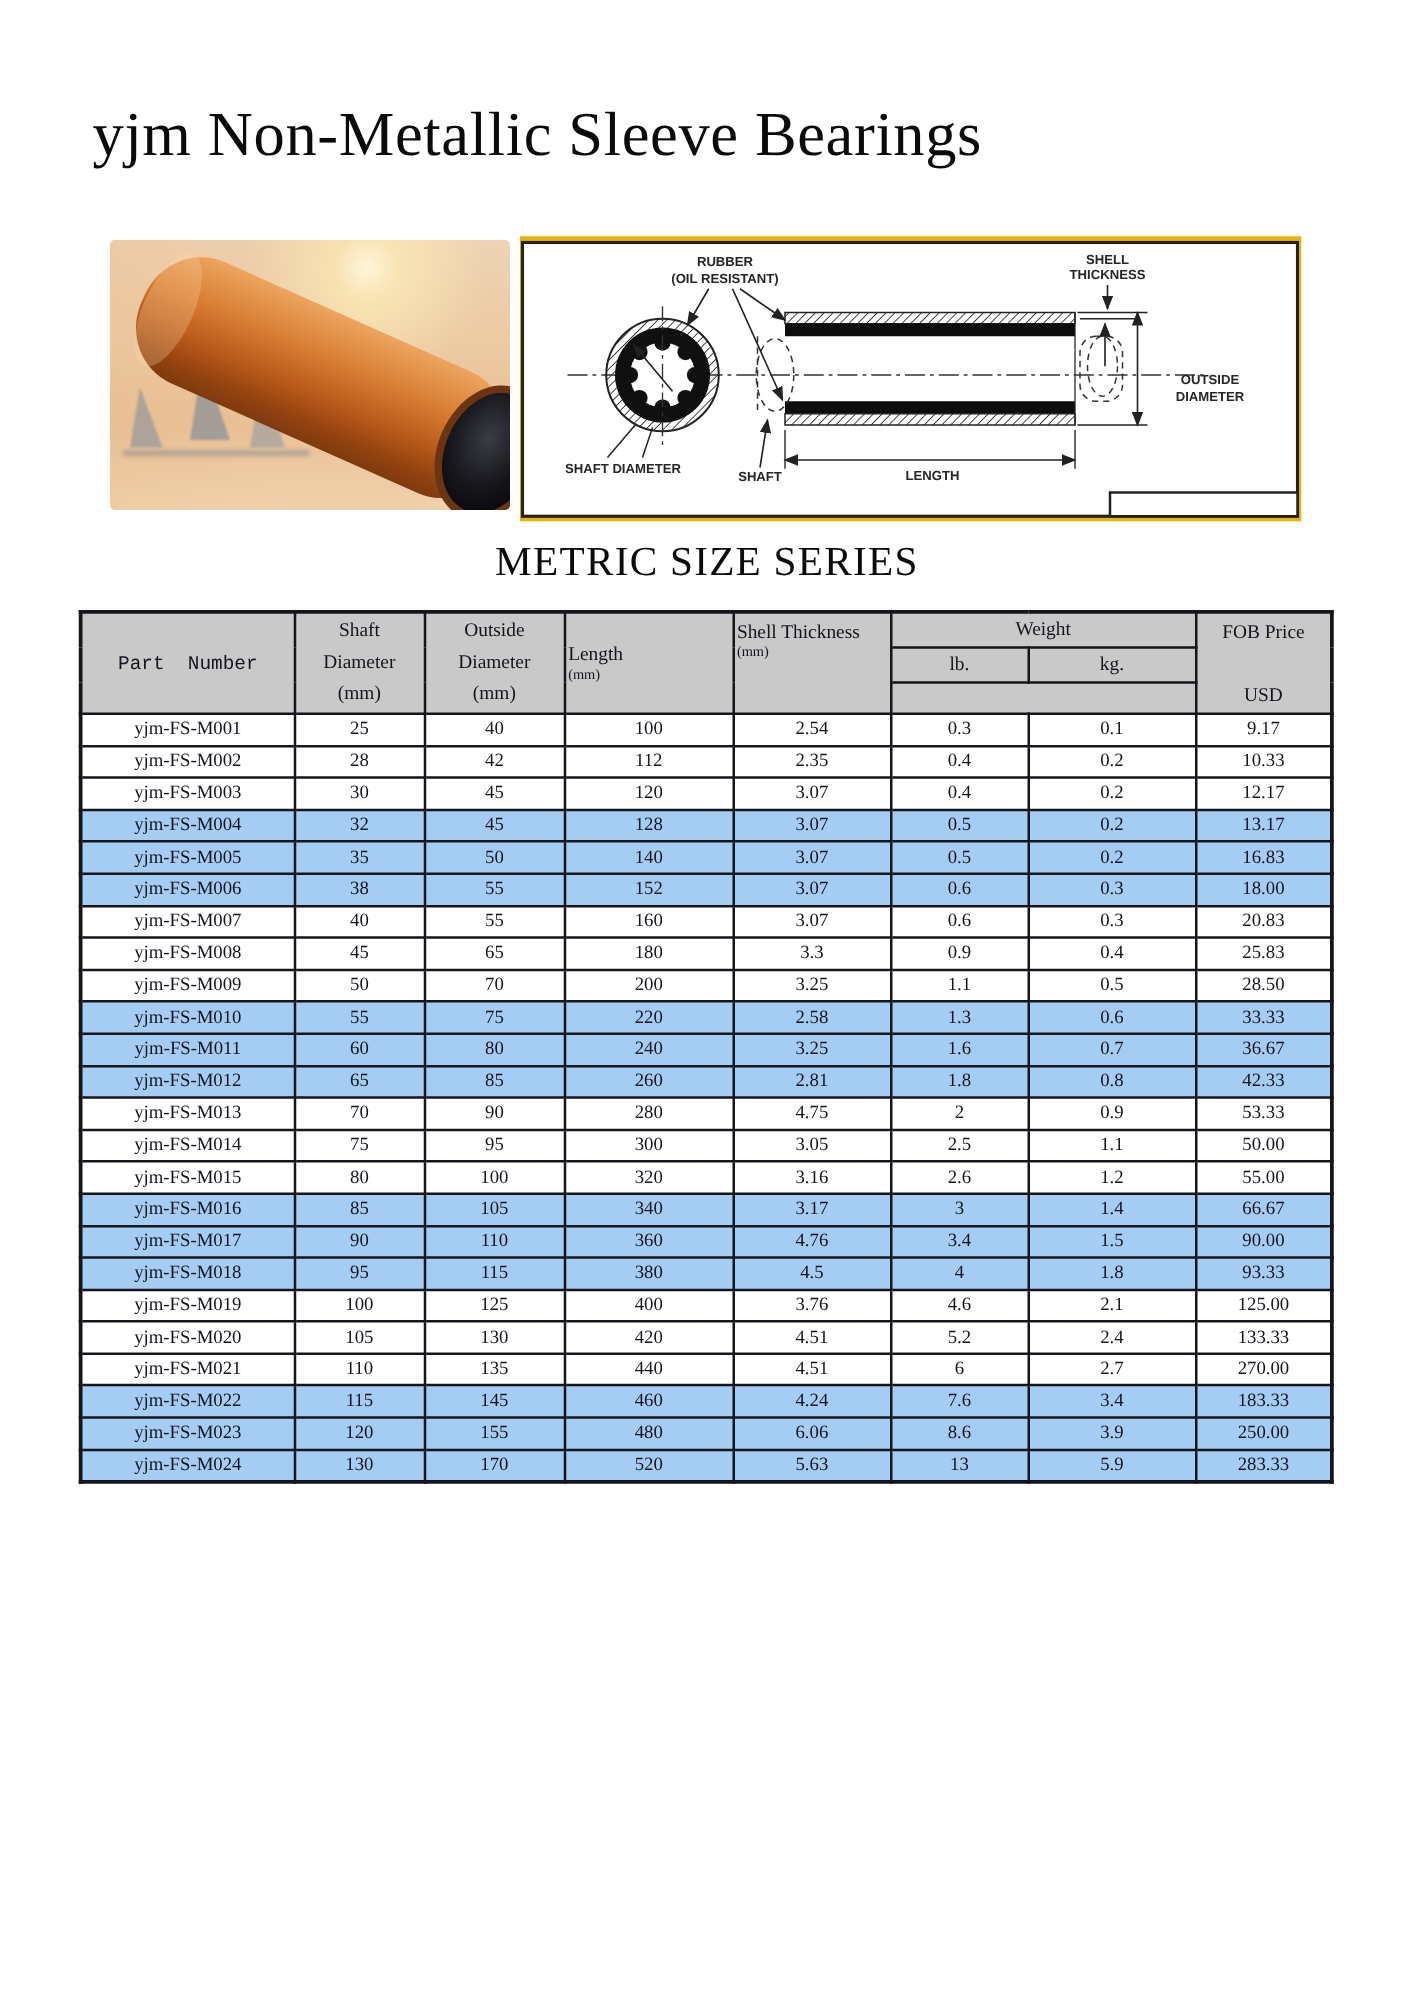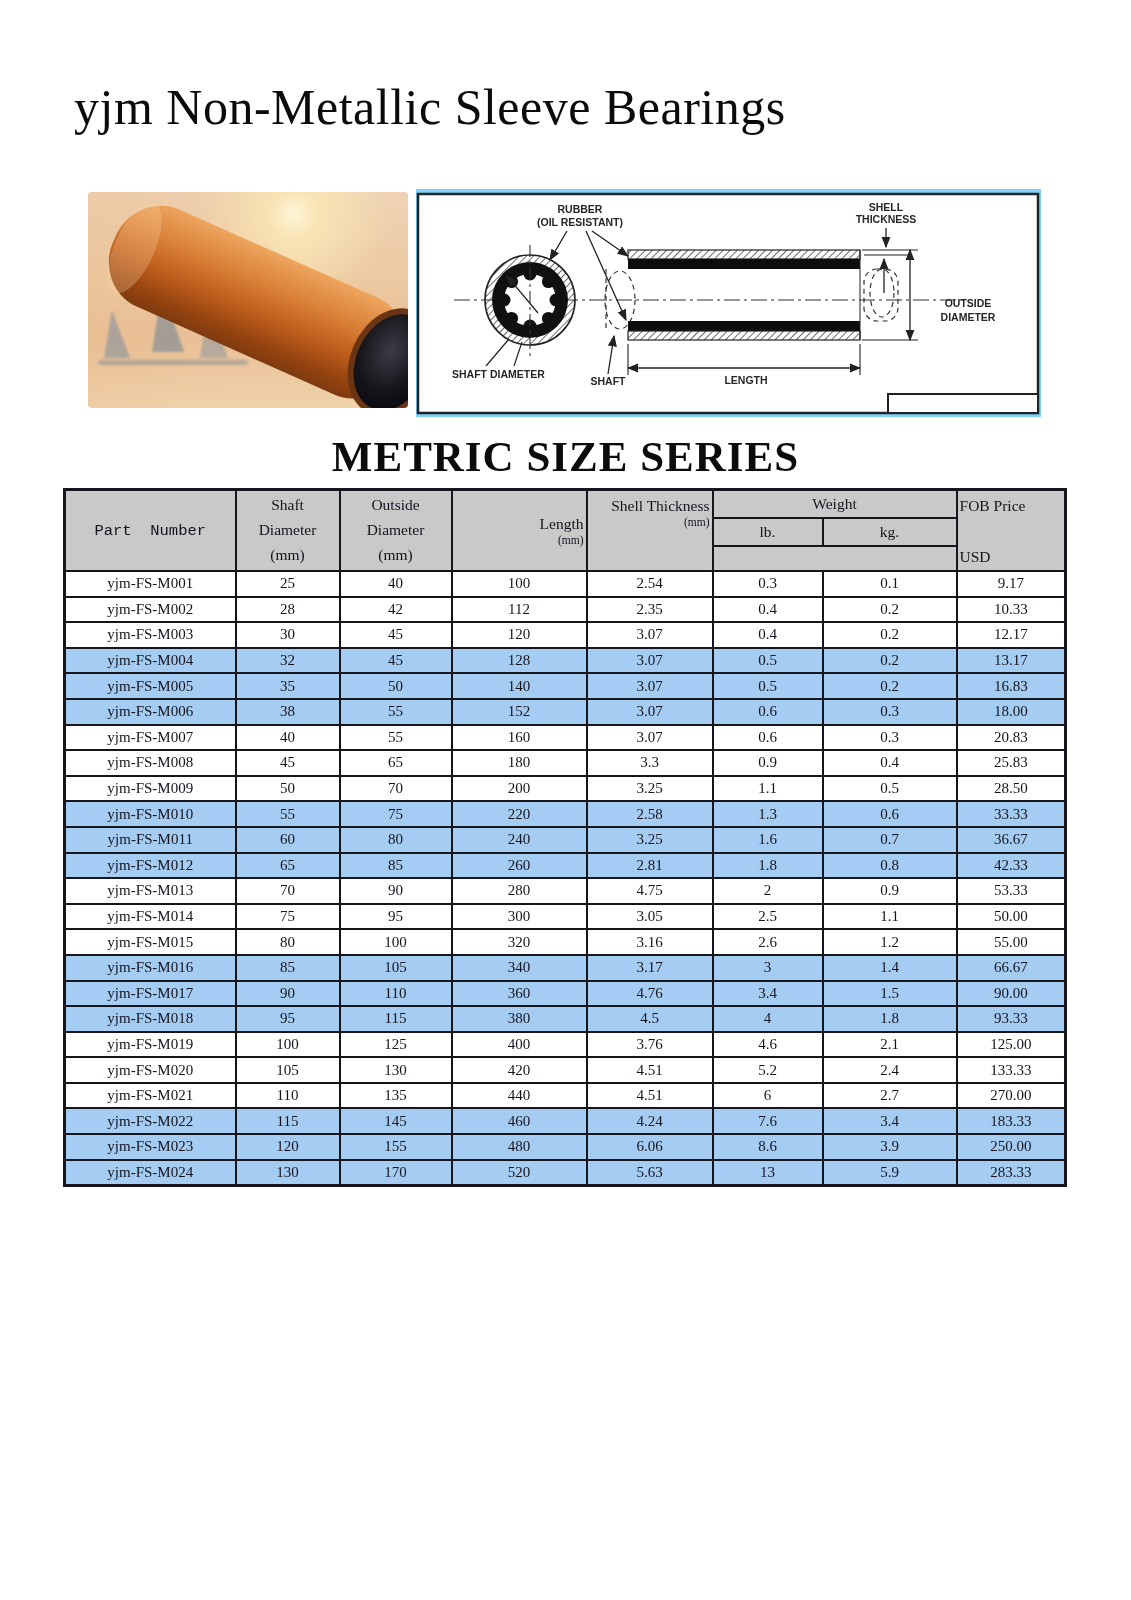--- a/index.html
+++ b/index.html
@@ -18,42 +18,42 @@
            linear-gradient(180deg,#eed3b4 0%,#eccaa2 38%,#e9c096 68%,#f0d2ab 100%);}
   .photo .haze{position:absolute;inset:0;background:linear-gradient(115deg,rgba(233,186,140,.35),rgba(255,240,215,0) 55%);}
   .sail{position:absolute;width:0;height:0;filter:blur(1px);}
   .sail.s1{left:16px;top:118px;border-bottom:48px solid rgba(122,139,156,.55);border-left:8px solid transparent;border-right:18px solid transparent;}
   .sail.s2{left:64px;top:96px;border-bottom:64px solid rgba(116,134,152,.6);border-left:10px solid transparent;border-right:22px solid transparent;}
   .sail.s3{left:112px;top:112px;border-bottom:54px solid rgba(130,146,162,.5);border-left:9px solid transparent;border-right:19px solid transparent;}
   .hull{position:absolute;left:10px;top:168px;width:150px;height:5px;background:rgba(110,126,142,.45);filter:blur(1.5px);border-radius:3px;}
   .cyl-svg{position:absolute;left:0;top:0;}
 
   
-  .diagram{position:absolute;left:416px;top:189px;width:625px;height:228px;background:#7dd3fc;text-align:right;}
+  .diagram{position:absolute;left:416px;top:189px;width:625px;height:228px;background:#eab308;text-align:right;}
   .diagram text{font-family:"Liberation Sans","DejaVu Sans",sans-serif;font-weight:bold;fill:#262626;}
 
   
   .section-title{position:absolute;left:0;top:432px;width:1131px;margin:0;text-align:center;
-                 font-size:43px;font-weight:700;letter-spacing:1px;color:#0b0b0b;}
+                 font-size:33px;font-weight:400;letter-spacing:1px;color:#0b0b0b;}
 
   
   table.spec{position:absolute;left:63px;top:488px;width:1001px;border-collapse:collapse;
              table-layout:fixed;border:3px solid #15151b;}
   table.spec th,table.spec td{border:2px solid #15151b;text-align:center;vertical-align:middle;
              padding:0 2px;color:#14141e;}
   table.spec thead th{background:var(--header-bg,#c9c9c9);font-weight:400;font-size:15.5px;}
   table.spec thead tr.hr1 th{height:26px;}
   table.spec thead tr.hr2 th{height:26px;}
   table.spec thead tr.hr3 th{height:23px;}
   th.multiline{white-space:pre-line;line-height:1.6;}
   th.pre{white-space:pre-wrap;font-family:Liberation Mono, monospace;}
-  .hcell{display:flex;flex-direction:column;align-items:flex-end;justify-content:center;}
+  .hcell{display:flex;flex-direction:column;align-items:flex-start;justify-content:center;}
   .hcell .small{font-size:11.5px;margin-top:1px;}
   .hcell.topalign{justify-content:flex-start;padding-top:3px;height:70px;}
-  .fobcell{display:flex;flex-direction:column;align-items:flex-start;justify-content:space-between;
+  .fobcell{display:flex;flex-direction:column;align-items:center;justify-content:space-between;
            height:69px;padding:3px 0 2px;}
   table.spec tbody td{height:23.6px;font-size:15px;line-height:1;}
   table.spec tbody tr.hl td{background:var(--hl-color,#a5ccf2);}
 </style>
 </head>
 <body>
 
 <div class="page">
 
   <h1 class="main-title">yjm Non-Metallic Sleeve Bearings</h1>

